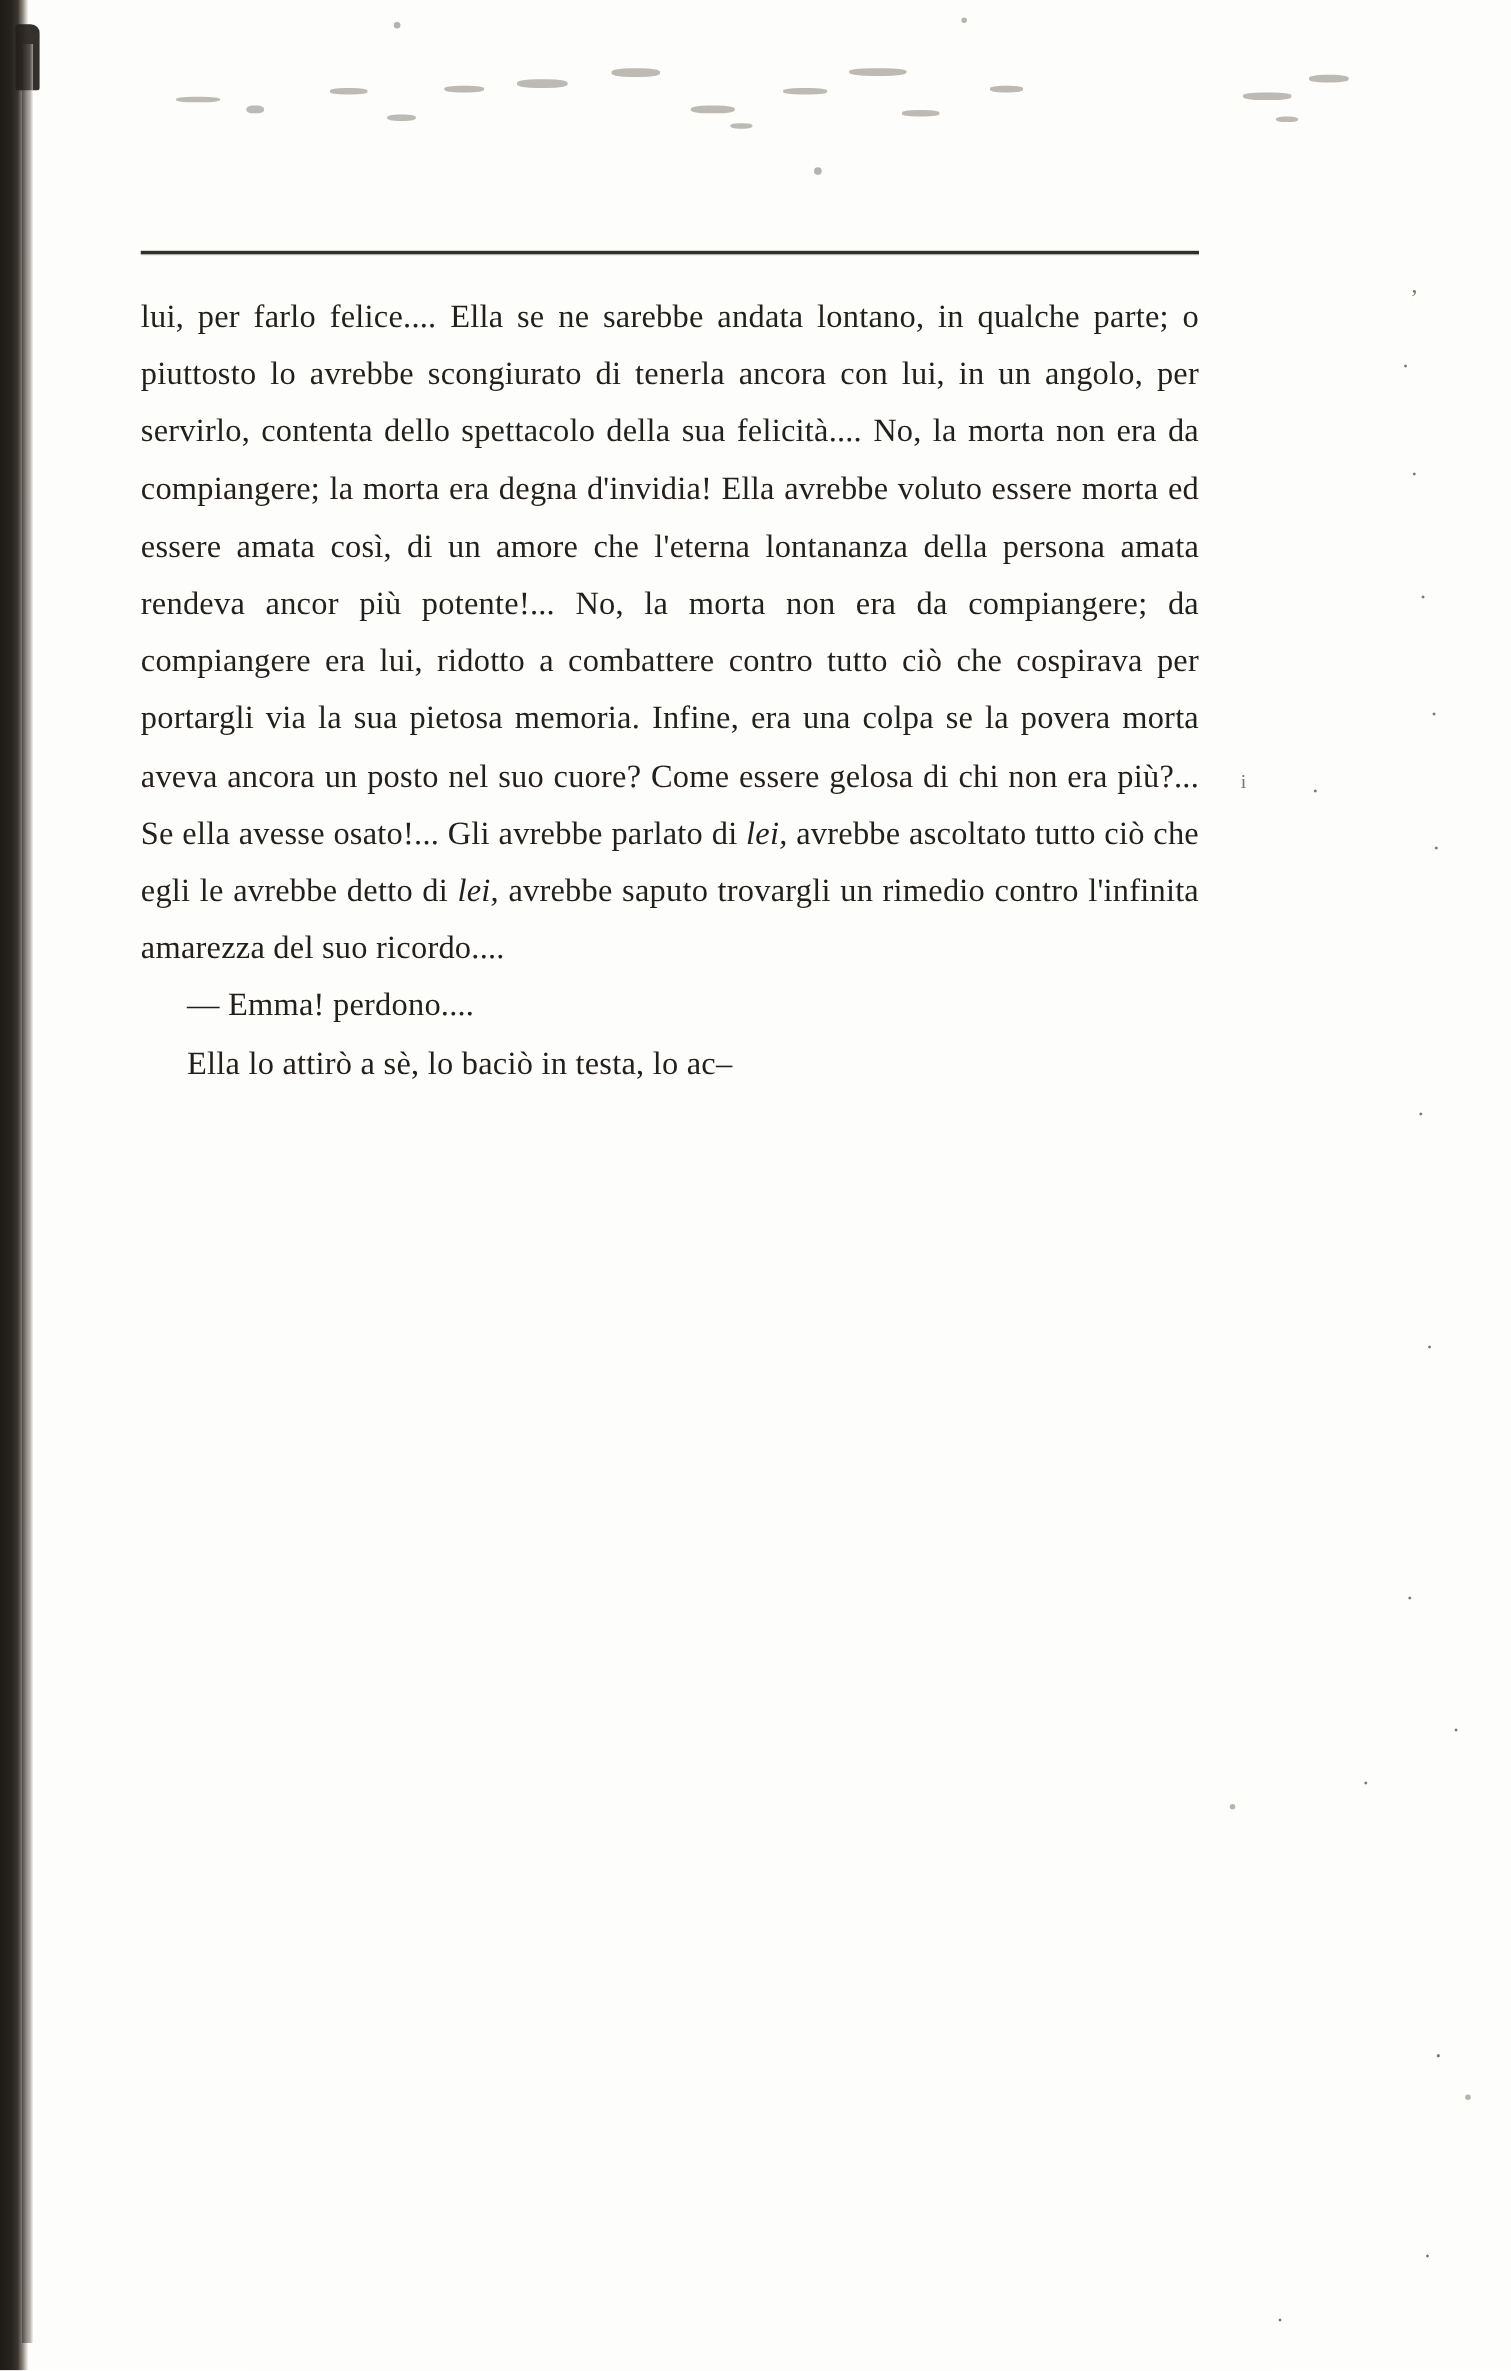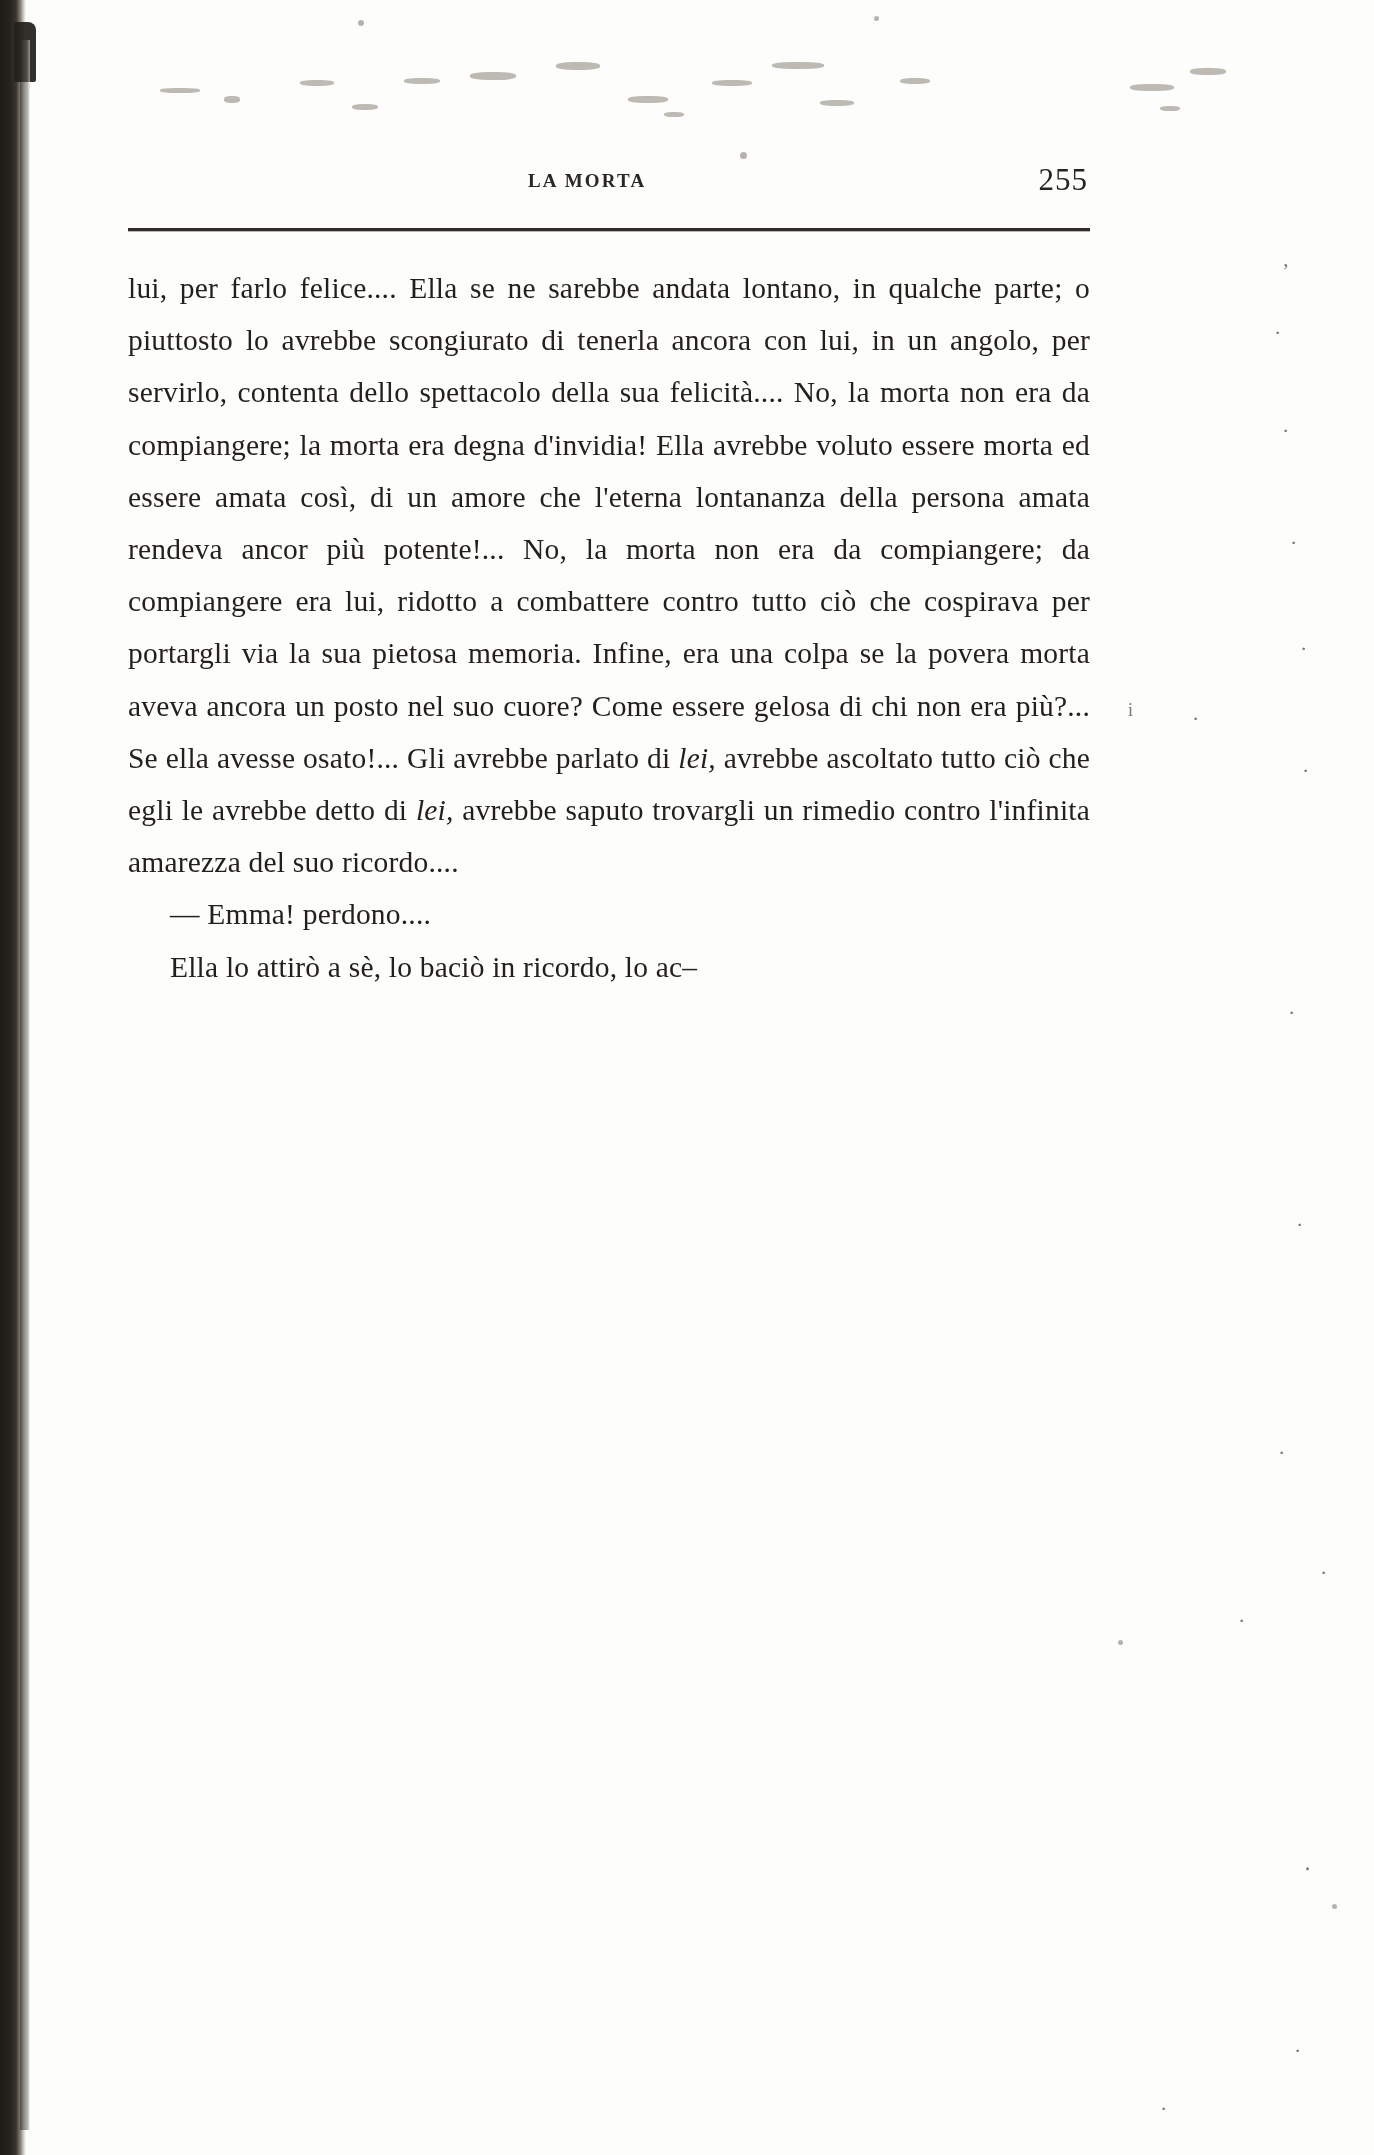--- a/index.html
+++ b/index.html
@@ -156,30 +156,26 @@
   <div class="smudge" style="left:628px; top:96px; width:40px; height:7px;"></div>
   <div class="smudge" style="left:664px; top:112px; width:20px; height:5px;"></div>
   <div class="smudge" style="left:712px; top:80px; width:40px; height:6px;"></div>
   <div class="smudge" style="left:772px; top:62px; width:52px; height:7px;"></div>
   <div class="smudge" style="left:820px; top:100px; width:34px; height:6px;"></div>
   <div class="smudge" style="left:900px; top:78px; width:30px; height:6px;"></div>
   <div class="smudge" style="left:1130px; top:84px; width:44px; height:7px;"></div>
   <div class="smudge" style="left:1190px; top:68px; width:36px; height:7px;"></div>
   <div class="smudge" style="left:1160px; top:106px; width:20px; height:5px;"></div>
 
-  <div class="running-head">
-    <div class="running-title">LA MORTA</div>
-    <div class="page-number">255</div>
-  </div>
   <div class="head-rule"></div>
 
   <div class="body-block">
     <p class="para">lui, per farlo felice.... Ella se ne sarebbe andata lontano, in qualche parte; o piuttosto lo avrebbe scongiurato di tenerla ancora con lui, in un angolo, per servirlo, contenta dello spettacolo della sua felicità.... No, la morta non era da compiangere; la morta era degna d'invidia! Ella avrebbe voluto essere morta ed essere amata così, di un amore che l'eterna lontananza della persona amata rendeva ancor più potente!... No, la morta non era da compiangere; da compiangere era lui, ridotto a combattere contro tutto ciò che cospirava per portargli via la sua pietosa memoria. Infine, era una colpa se la povera morta aveva ancora un posto nel suo cuore? Come essere gelosa di chi non era più?... Se ella avesse osato!... Gli avrebbe parlato di <i>lei,</i> avrebbe ascoltato tutto ciò che egli le avrebbe detto di <i>lei,</i> avrebbe saputo trovargli un rimedio contro l'infinita amarezza del suo ricordo....</p>
     <p class="para indent">— Emma! perdono....</p>
-    <p class="para indent">Ella lo attirò a sè, lo baciò in ricordo, lo ac–</p>
+    <p class="para indent">Ella lo attirò a sè, lo baciò in testa, lo ac–</p>
   </div>
 
   <div class="margin-note" style="left:1282px; top:258px;">ʼ</div>
   <div class="margin-note" style="left:1274px; top:320px;">·</div>
   <div class="margin-note" style="left:1282px; top:418px;">·</div>
   <div class="margin-note" style="left:1290px; top:530px;">·</div>
   <div class="margin-note" style="left:1300px; top:636px;">·</div>
   <div class="margin-note" style="left:1128px; top:700px; font-size:18px;">i</div>
   <div class="margin-note" style="left:1192px; top:706px;">·</div>
   <div class="margin-note" style="left:1302px; top:758px;">·</div>

